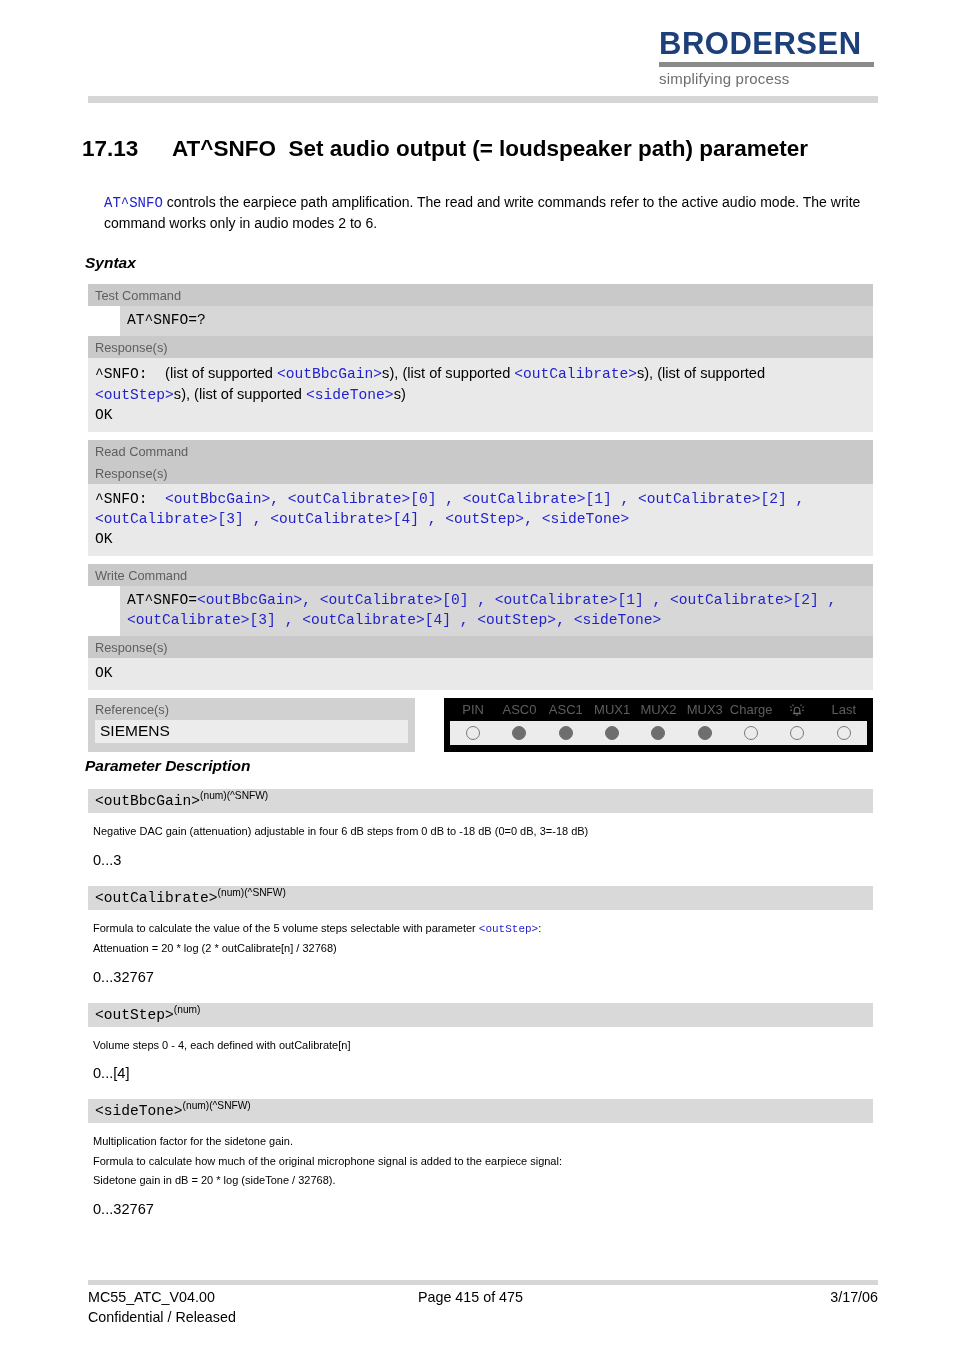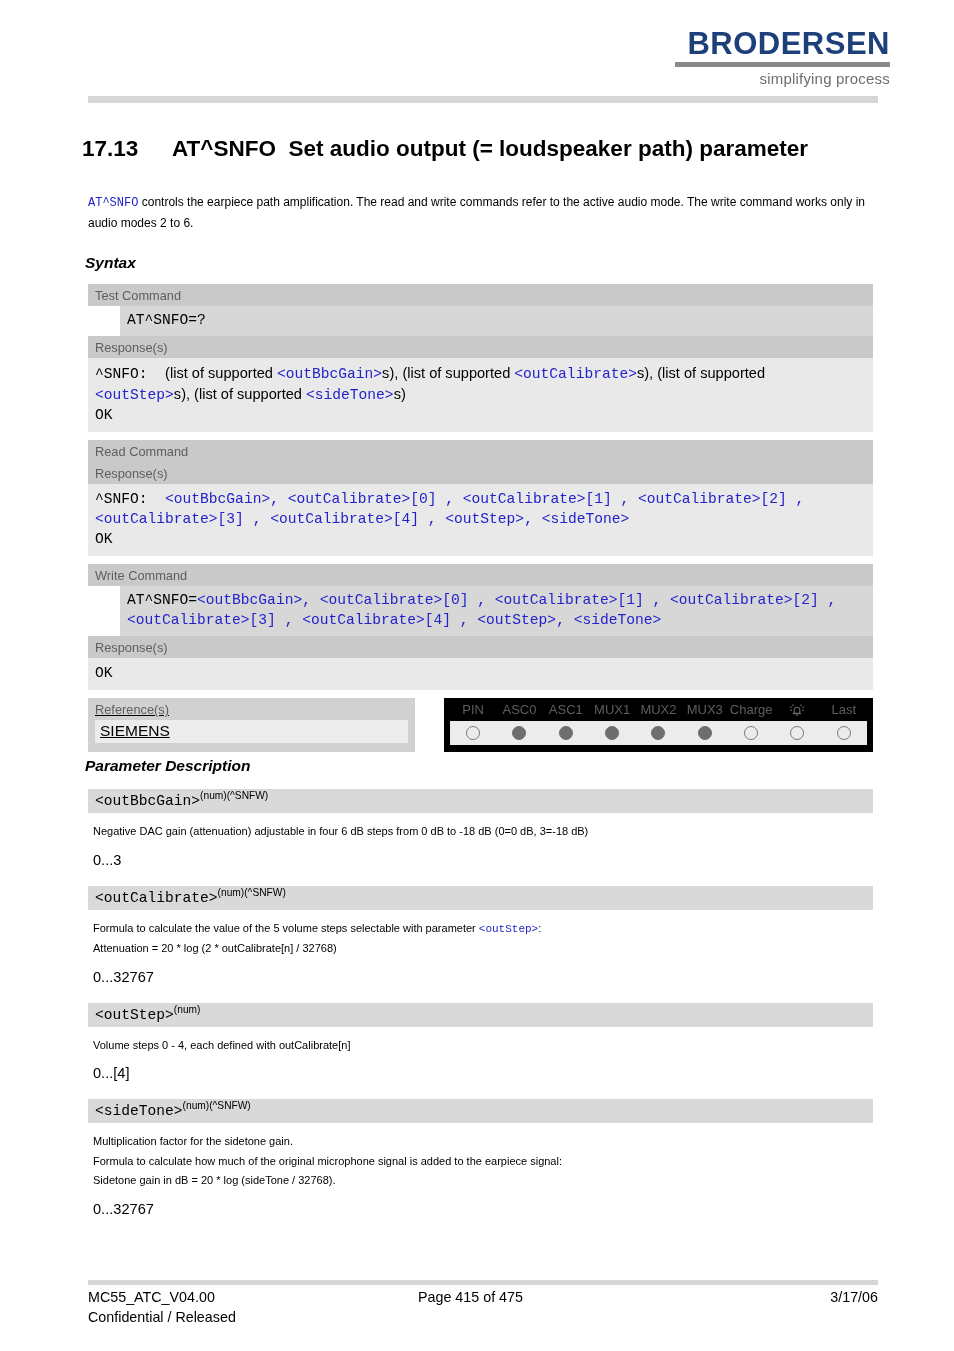--- a/index.html
+++ b/index.html
@@ -16,24 +16,23 @@
 
   
   .page-header {
     position: absolute;
     top: 0; left: 0;
     width: 954px;
     height: 110px;
   }
   .logo-block {
     position: absolute;
-    right: 64px;
+    right: 80px;
     top: 28px;
     width: 215px;
-    text-align: right;
   }
   .logo-word {
     font-family: "Liberation Sans", sans-serif;
     font-weight: bold;
     font-size: 31px;
     letter-spacing: 0.5px;
     color: #1d3f7a;
     line-height: 1.0;
     white-space: nowrap;
   }
@@ -68,24 +67,24 @@
     font-size: 22.5px;
     font-weight: bold;
     color: #000;
     white-space: nowrap;
   }
   .chapter-num { display: inline-block; min-width: 90px; }
 
   
   .intro {
     position: absolute;
-    left: 88px;
+    left: 104px;
     top: 192px;
     width: 790px;
-    font-size: 12px;
+    font-size: 14px;
     line-height: 20px;
   }
   .code-blue {
     font-family: "Liberation Mono", "DejaVu Sans Mono", monospace;
     color: #2222cc;
   }
 
   
   .sec-heading {
     position: absolute;
@@ -129,21 +128,20 @@
   .row-resp .plain {
     font-family: "Liberation Sans", sans-serif;
     font-size: 14.6px;
   }
 
   
   .ref-row {
     display: flex;
     gap: 29px;
     margin-top: 2px;
-    text-decoration: underline;
   }
   .ref-box {
     background: #d1d1d1;
     width: 327px;
     padding: 4px 7px 7px 7px;
   }
   .ref-label {
     color: #5e5e5e;
     font-size: 12.8px;
     margin-bottom: 3px;

